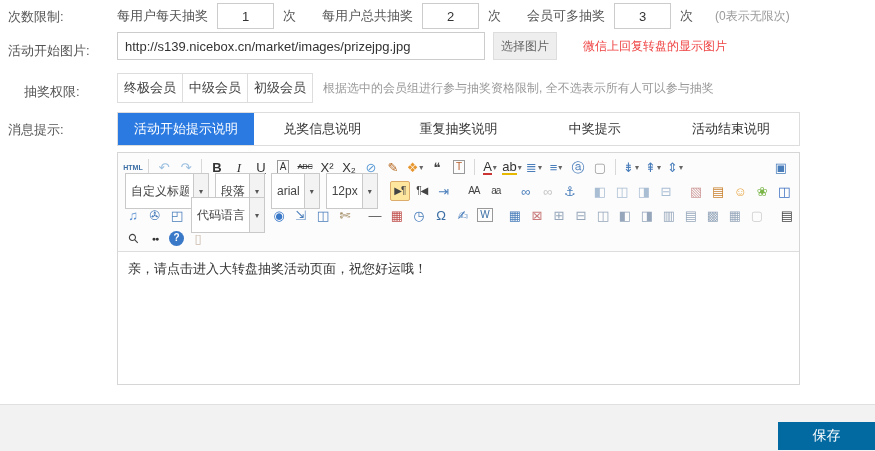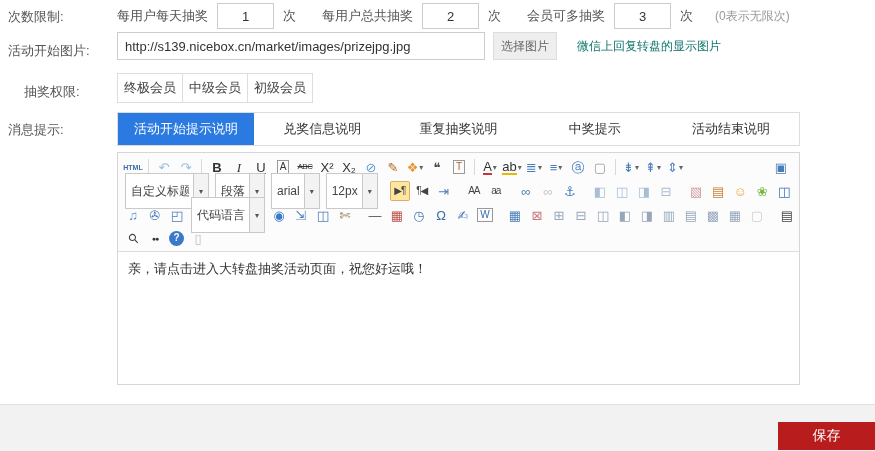--- a/index.html
+++ b/index.html
@@ -3,21 +3,21 @@
 <meta charset="utf-8">
 <style>
   html,body{margin:0;padding:0;background:#fff;font-family:"Liberation Sans","DejaVu Sans",sans-serif;}
   #app{position:relative;width:875px;height:451px;background:#fff;overflow:hidden;font-size:13px;color:#555;}
   .flabel{position:absolute;left:8px;font-size:13px;color:#555;}
   .rowc{position:absolute;left:117px;display:flex;align-items:center;}
   
   .num{width:51px;height:22px;border:1px solid #ccc;text-align:center;font-size:13px;color:#333;margin:0 9px;outline:none;}
   .gapr{margin-right:26px;}
   .hint{color:#999;font-size:12px;}
-  .hint2{color:#0f766e;font-size:12px;margin-left:20px;}
+  .hint2{color:#ef4444;font-size:12px;margin-left:26px;}
   
   .url{width:352px;height:26px;border:1px solid #ccc;padding:0 7px;font-size:13px;color:#333;outline:none;}
   .pick-btn{height:28px;width:64px;margin-left:8px;background:#eee;border:1px solid #ddd;color:#666;font-size:12px;cursor:pointer;font-family:inherit;}
   
   .grp{display:flex;font-family:Liberation Serif, serif;}
   .grp .mbtn{width:66px;height:30px;background:#fff;border:1px solid #ddd;margin-left:-1px;font-size:13px;color:#444;cursor:pointer;font-family:inherit;}
   .grp .mbtn:first-child{margin-left:0;}
   
   .tabs{position:absolute;left:117px;top:112px;width:683px;height:34px;border:1px solid #ddd;box-sizing:border-box;display:flex;background:#fff;}
   .tab{flex:1;display:flex;align-items:center;justify-content:center;font-size:13px;color:#333;cursor:pointer;}
@@ -76,20 +76,21 @@
     <span class="hint2">微信上回复转盘的显示图片</span>
   </div>
 
   <div class="flabel" style="top:83px;margin-left:16px;">抽奖权限:</div>
   <div class="rowc" style="top:73px;">
     <div class="grp">
         <button class="mbtn">终极会员</button>
         <button class="mbtn">中级会员</button>
         <button class="mbtn">初级会员</button>
       </div>
+    <span class="hint" style="margin-left:10px;">根据选中的会员组进行参与抽奖资格限制, 全不选表示所有人可以参与抽奖</span>
   </div>
 
   <div class="flabel" style="top:121px;">消息提示:</div>
   <div class="tabs">
       <div class="tab active" style="background: rgb(42, 122, 226);">活动开始提示说明</div>
       <div class="tab">兑奖信息说明</div>
       <div class="tab">重复抽奖说明</div>
       <div class="tab">中奖提示</div>
       <div class="tab">活动结束说明</div>
     </div>
@@ -358,16 +359,16 @@
           </span>
           <span class="tb-icon" style="color: rgb(201, 185, 169);">
             <span class="gl">▯</span>
           </span>
         </div>
       </div>
     <div class="content-area" contenteditable="true" style="">亲，请点击进入大转盘抽奖活动页面，祝您好运哦！</div>
   </div>
 
   <div class="footer">
-    <button class="save-btn" style="background: #b91c1c;">保存</button>
+    <button class="save-btn" style="background: #0369a1;">保存</button>
   </div>
 
 </div>
 
 </body></html>

